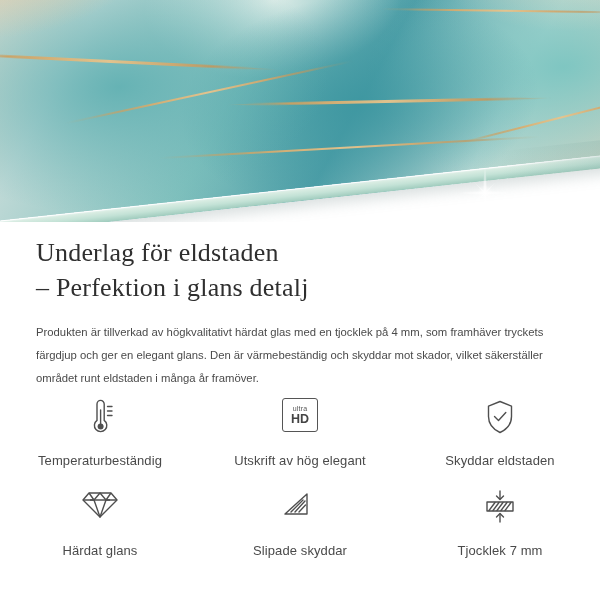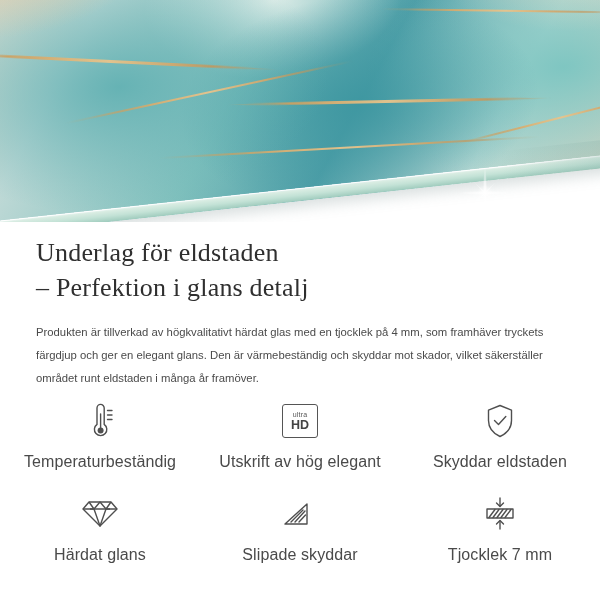--- a/index.html
+++ b/index.html
@@ -174,27 +174,27 @@
     display: flex;
     flex-direction: column;
     align-items: center;
     justify-content: flex-start;
     padding-top: 6px;
   }
   .feature-icon {
     width: 46px;
     height: 46px;
     display: flex;
-    align-items: center;
+    align-items: flex-start;
     justify-content: center;
     color: #4f4f4f;
   }
   .feature-label {
     margin-top: 9px;
-    font-size: 16px;
+    font-size: 13px;
     color: #4a4a4a;
     text-align: left;
     letter-spacing: 0.1px;
   }
   .hd-box {
     width: 34px;
     height: 32px;
     border: 1.4px solid #555;
     border-radius: 3px;
     display: flex;

